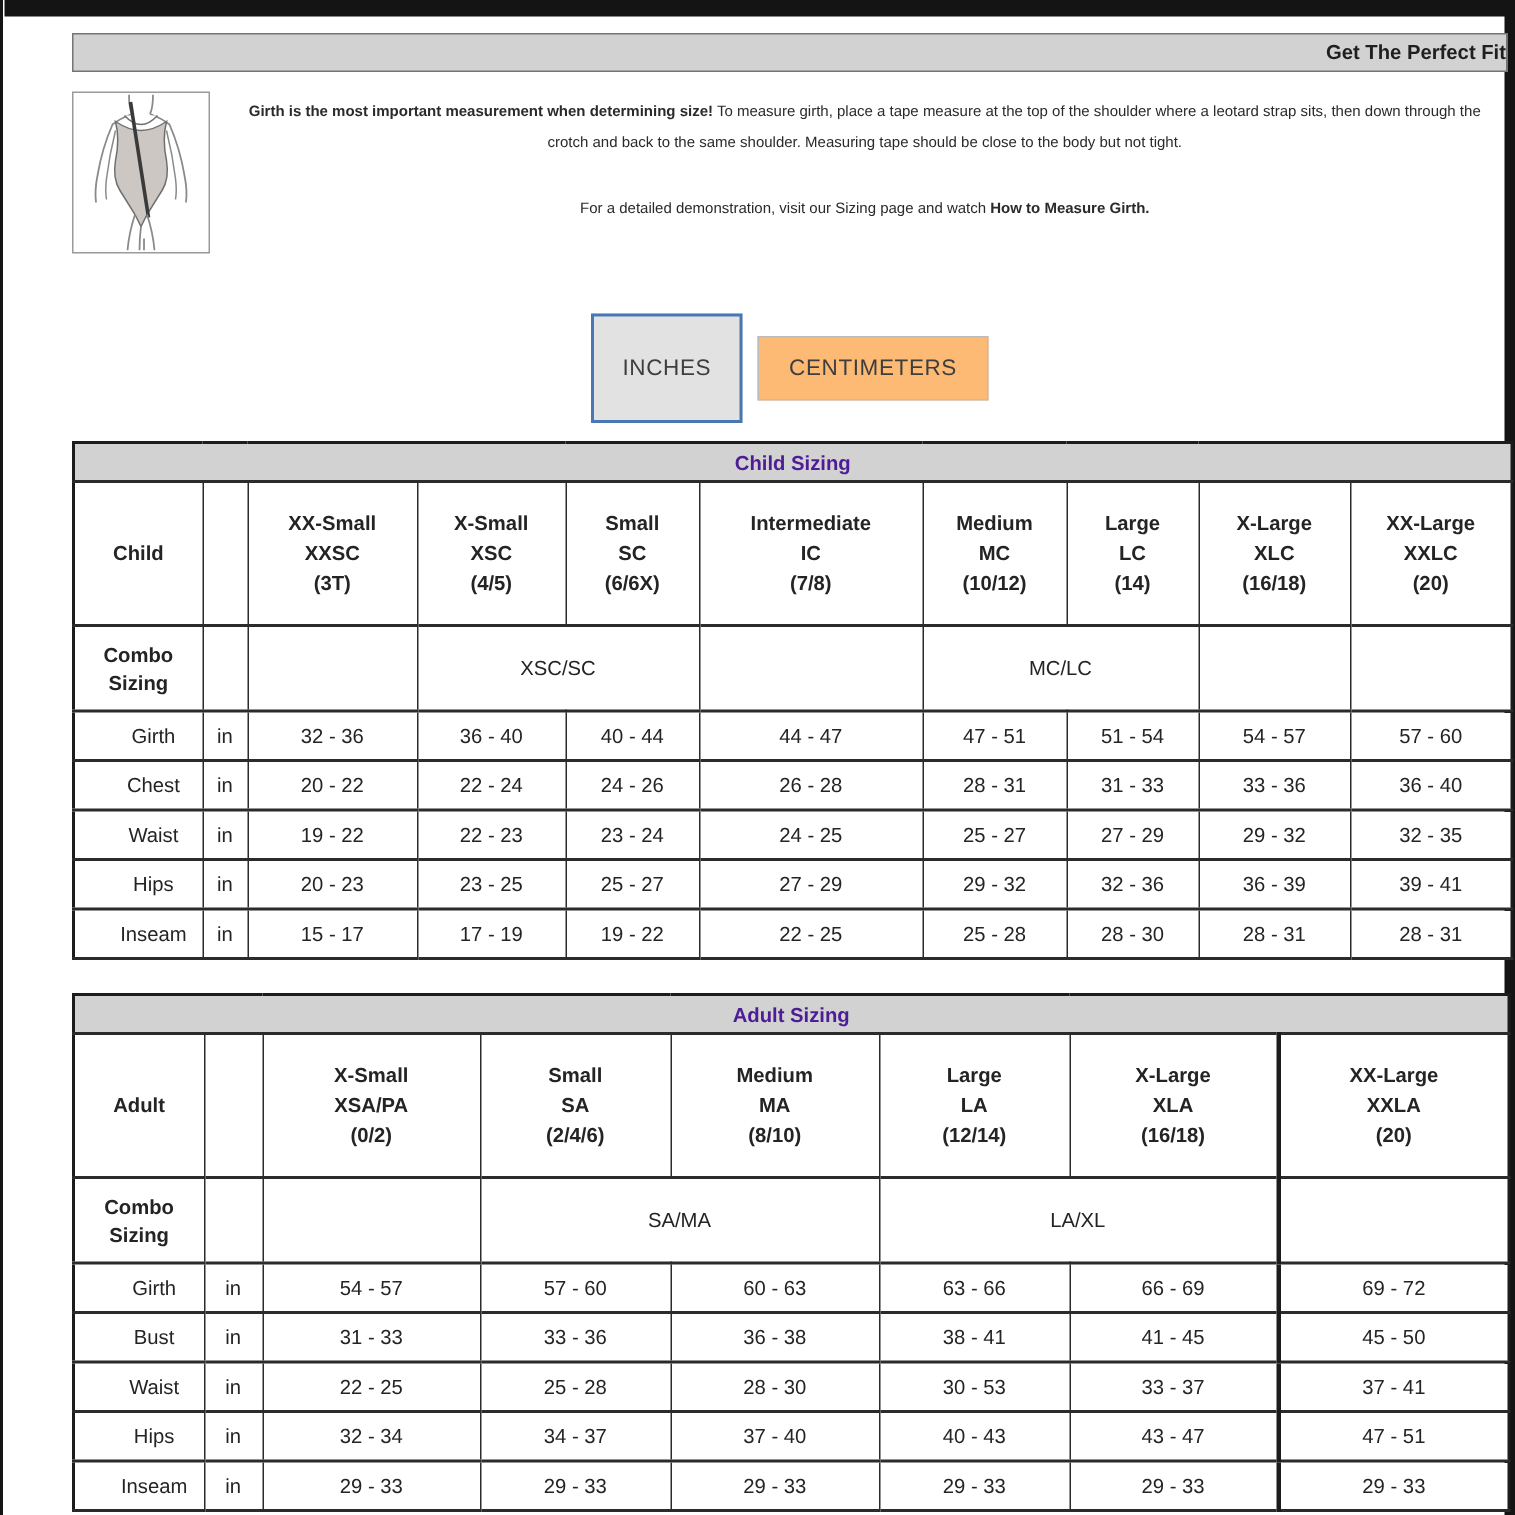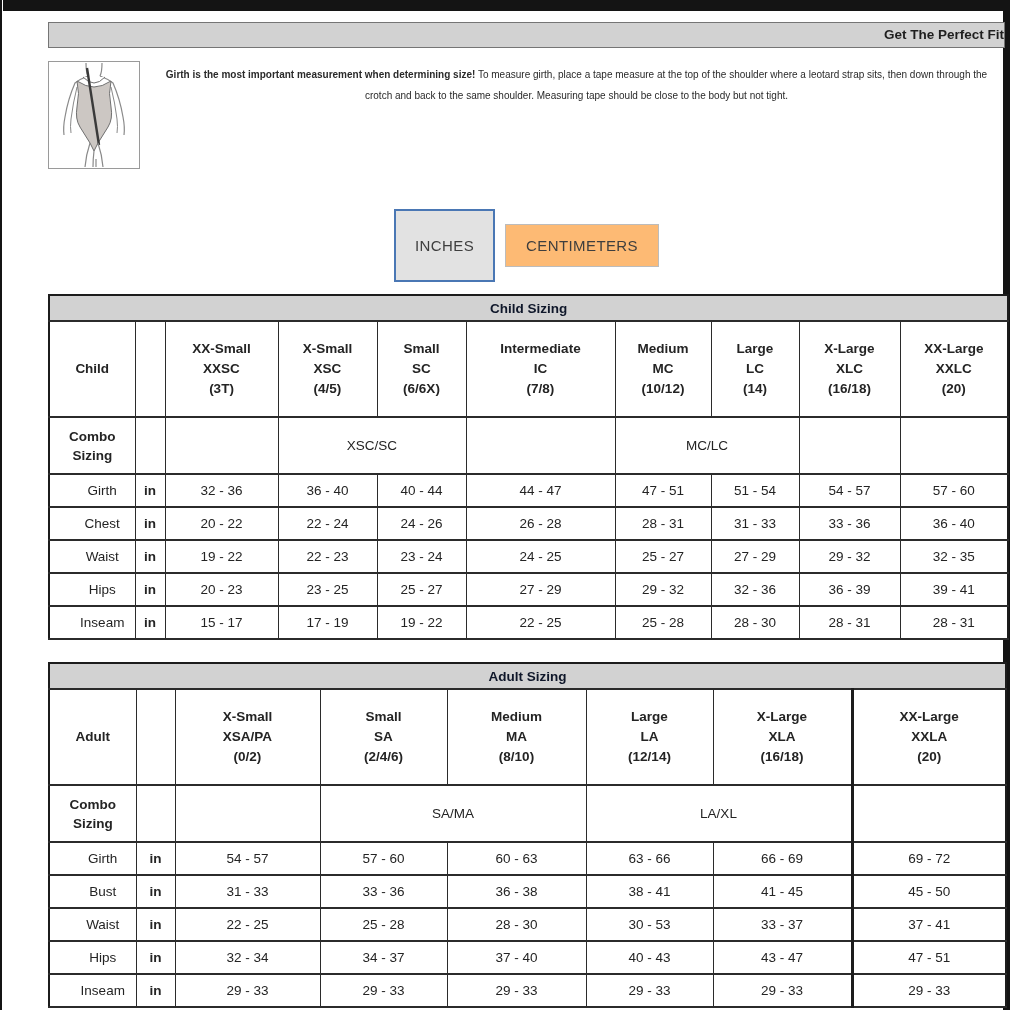--- a/index.html
+++ b/index.html
@@ -51,28 +51,28 @@
   }
   table.tbl-adult { margin-top: 22px; }
   .size-table th, .size-table td {
     border: 1px solid #2b2b2b; border-bottom-width: 2px;
     text-align: center; vertical-align: middle;
     font-size: 13.5px; background: #fff; color: #242424;
     overflow: hidden;
   }
   .size-table .tbl-title {
     background: var(--header-fill, #d2d2d2);
-    font-weight: bold; height: 26px; font-size: 13.5px; color: #0f172a;
+    font-weight: bold; height: 26px; font-size: 13.5px; color: #4c1d95;
   }
   .header-row th { height: 96px; font-weight: bold; line-height: 20px; }
   .combo-row th, .combo-row td { height: 57px; }
   .combo-row th { font-weight: bold; line-height: 19px; }
   .data-row th, .data-row td { height: 33px; }
   .data-row th { font-weight: normal; padding-left: 20px; }
-  .unit-cell { font-weight: bold; }
+  .unit-cell { font-weight: normal; }
   .tbl-adult tr:not(.title-row) > *:last-child { border-left: 3px solid #1c1c1c; }
 </style>
 </head>
 <body>
 
 <div class="frame-top"></div>
 <div class="frame-right"></div>
 <div class="frame-left"></div>
 
 <div class="content">
@@ -97,20 +97,24 @@
         <line x1="37" y1="5" x2="49" y2="82" stroke="#3a3a3a" stroke-width="2.4"></line>
 
         <path d="M40 80 Q36 92 35 104 M44 88 Q43 96 43 104" fill="none" stroke="#8a8a8a" stroke-width="1.2"></path>
         <path d="M48 80 Q52 92 53 104 M46 96 Q46 100 46 104" fill="none" stroke="#8a8a8a" stroke-width="1.2"></path>
       </svg>
     </div>
     <div class="intro-text">
       <p class="intro-p">
         <strong>Girth is the most important measurement when determining size!</strong>
         <span>To measure girth, place a tape measure at the top of the shoulder where a leotard strap sits, then down through the crotch and back to the same shoulder. Measuring tape should be close to the body but not tight.</span>
+      </p>
+      <p class="demo-p">
+        <span>For a detailed demonstration, visit our Sizing page and watch</span>
+        <strong>How to Measure Girth.</strong>
       </p>
     </div>
   </div>
 
   <div class="unit-toggle">
     <button class="unit-btn selected">INCHES</button><button class="unit-btn">CENTIMETERS</button>
   </div>
 
 
   <table class="size-table tbl-child">

